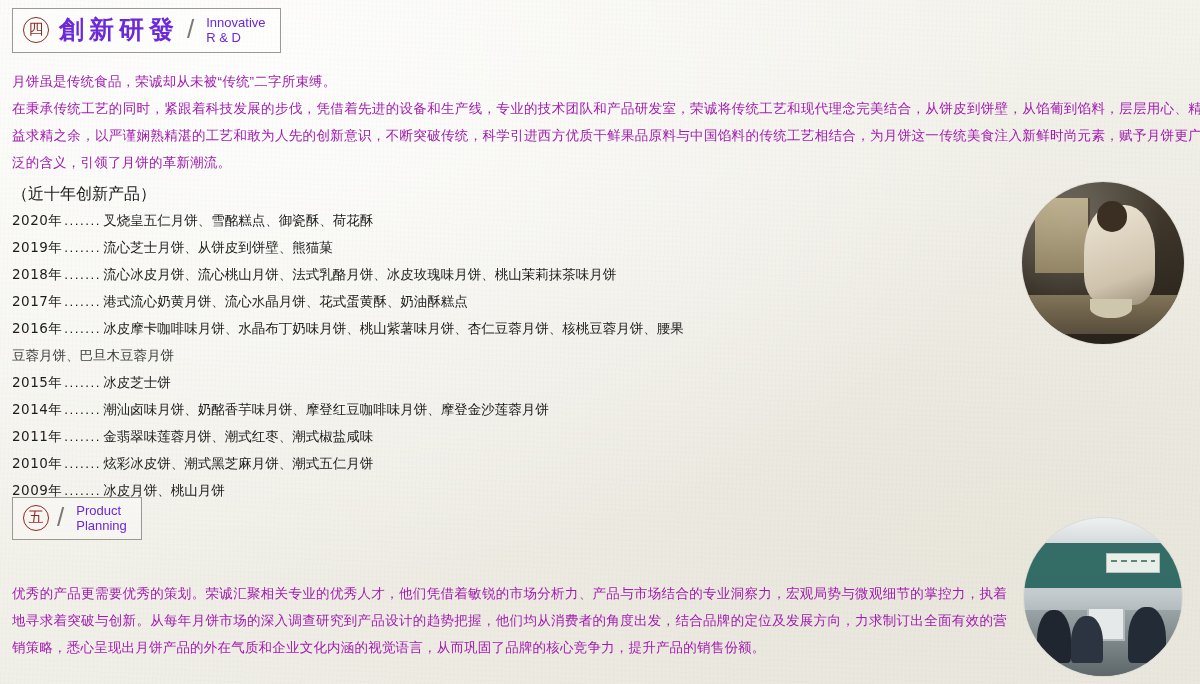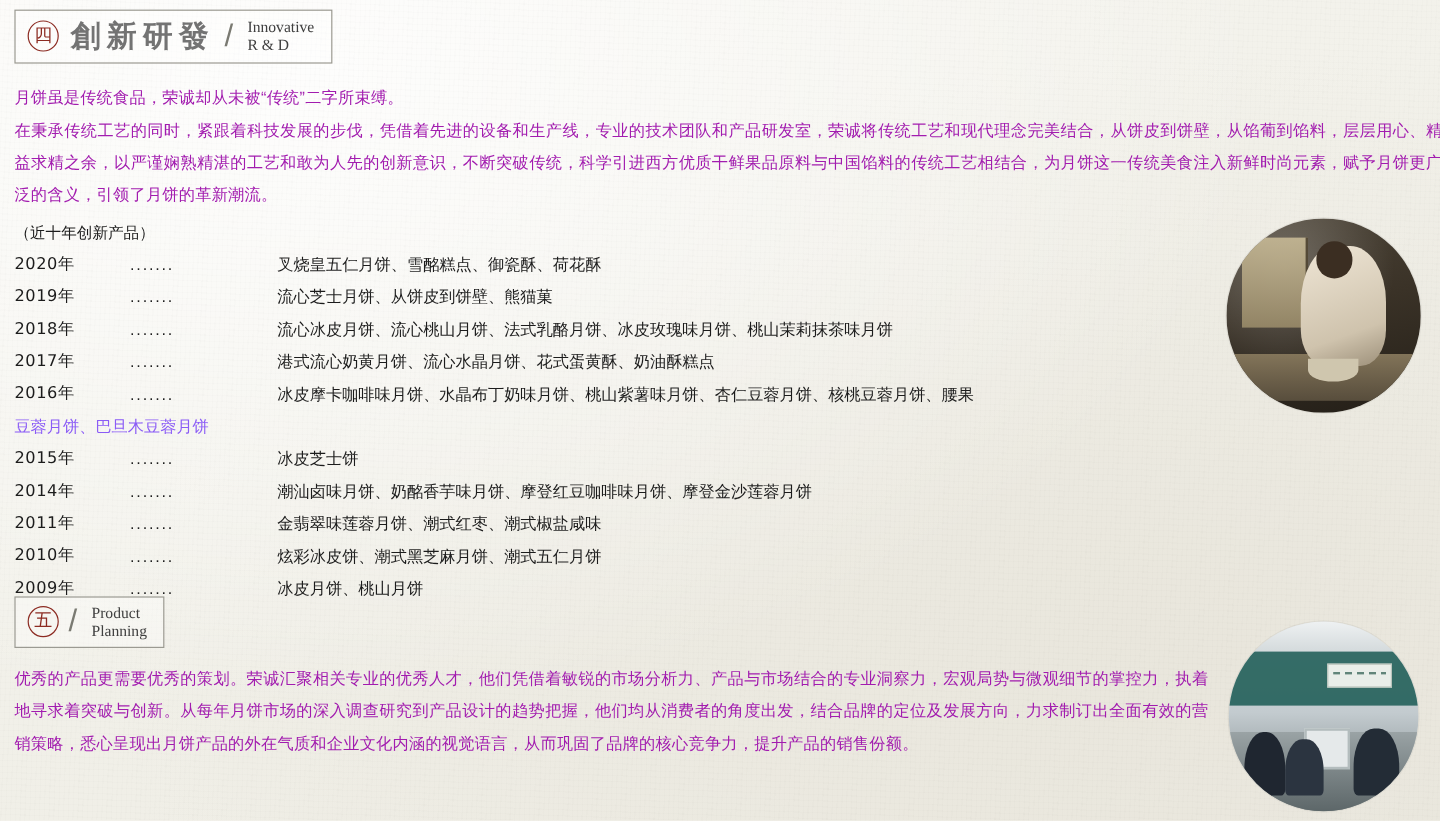--- a/index.html
+++ b/index.html
@@ -60,34 +60,34 @@
     line-height: 23px;
     text-align: center;
     font-family: "DejaVu Sans", "Liberation Sans", sans-serif;
     flex: 0 0 auto;
   }
   .sec-cn {
     font-size: 25px;
     font-weight: bold;
     letter-spacing: 5px;
     font-family: "DejaVu Serif", "Liberation Serif", serif;
-    color: #737373;
+    color: #6d28d9;
     white-space: nowrap;
   }
   .sec-slash {
     font-size: 26px;
     color: #7a7a72;
     font-weight: 300;
     margin: 0 2px 0 -2px;
   }
   .sec-en {
-    font-family: Liberation Serif, serif;
+    font-family: Liberation Sans, sans-serif;
     font-size: 13px;
     line-height: 15px;
-    color: #404040;
+    color: #6d28d9;
     max-width: 84px;
   }
 
   
   .para {
     position: absolute;
     font-size: 13.5px;
     line-height: 27px;
     color: #a21caf;
     letter-spacing: 0.2px;
@@ -95,52 +95,50 @@
   }
 
   
   .prod-list {
     position: absolute;
     left: 12px;
     top: 180px;
     width: 1000px;
   }
   .prod-intro {
-    font-size: 13px;
+    font-size: 16px;
     line-height: 27px;
     color: #1c1c1c;
   }
   .prod-row {
     display: flex;
     align-items: flex-start;
     font-size: 13.5px;
     line-height: 27px;
     color: #1c1c1c;
     white-space: nowrap;
-    gap: 44px;
   }
   .prod-year {
     font-family: "DejaVu Sans", "Liberation Sans", sans-serif;
     letter-spacing: 0.5px;
     flex: 0 0 auto;
   }
   .prod-dots {
     flex: 0 0 auto;
     letter-spacing: 1.5px;
     color: #1c1c1c;
     padding: 0 2px;
   }
   .prod-items {
     flex: 1 1 auto;
-    margin-left: 40px;
   }
   .prod-cont {
     font-size: 13.5px;
     line-height: 27px;
-    color: #8b5cf6;
+    color: #404040;
   }
 
   
   .photo {
     position: absolute;
     border-radius: 50%;
     overflow: hidden;
     box-shadow: 0 0 0 1px rgba(0,0,0,0.05);
   }
   .photo-1 {
@@ -313,21 +311,21 @@
 
   <div class="section-head" style="left:12px; top:497px;">
     <span class="sec-num">五</span>
     <span class="sec-slash">/</span>
     <span class="sec-en">
       <div>Product</div>
       <div>Planning</div>
     </span>
   </div>
 
-  <div class="para" style="left:12px; top:552px; width:995px;">优秀的产品更需要优秀的策划。荣诚汇聚相关专业的优秀人才，他们凭借着敏锐的市场分析力、产品与市场结合的专业洞察力，宏观局势与微观细节的掌控力，执着地寻求着突破与创新。从每年月饼市场的深入调查研究到产品设计的趋势把握，他们均从消费者的角度出发，结合品牌的定位及发展方向，力求制订出全面有效的营销策略，悉心呈现出月饼产品的外在气质和企业文化内涵的视觉语言，从而巩固了品牌的核心竞争力，提升产品的销售份额。</div>
+  <div class="para" style="left:12px; top:580px; width:995px;">优秀的产品更需要优秀的策划。荣诚汇聚相关专业的优秀人才，他们凭借着敏锐的市场分析力、产品与市场结合的专业洞察力，宏观局势与微观细节的掌控力，执着地寻求着突破与创新。从每年月饼市场的深入调查研究到产品设计的趋势把握，他们均从消费者的角度出发，结合品牌的定位及发展方向，力求制订出全面有效的营销策略，悉心呈现出月饼产品的外在气质和企业文化内涵的视觉语言，从而巩固了品牌的核心竞争力，提升产品的销售份额。</div>
 
   <div class="photo photo-1">
     <div class="win"></div>
     <div class="win2"></div>
     <div class="bench"></div>
     <div class="person"></div>
     <div class="head"></div>
     <div class="bowl"></div>
   </div>
 

